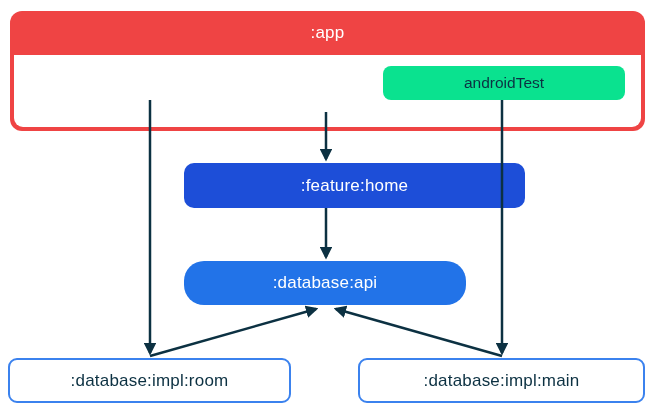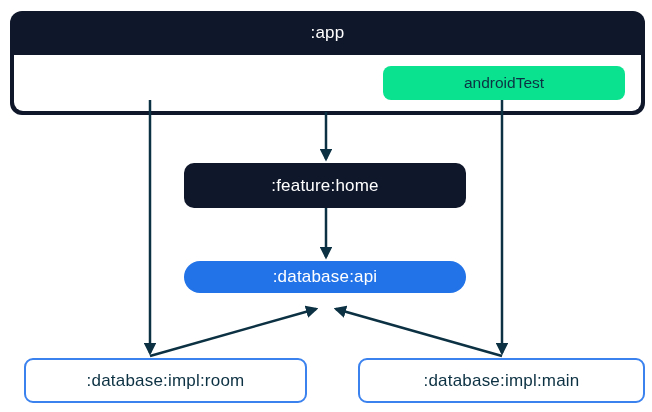--- a/index.html
+++ b/index.html
@@ -17,22 +17,22 @@
   .stage {
     position: absolute;
     inset: 0;
   }
   
   .app-box {
     position: absolute;
     left: 10px;
     top: 11px;
     width: 635px;
-    height: 104px;
-    background: #0f172a;
+    height: 120px;
+    background: #ef4444;
     border-radius: 12px;
   }
   .app-header {
     position: absolute;
     top: 0; left: 0; right: 0;
     height: 44px;
     display: flex;
     align-items: center;
     justify-content: center;
     color: #ffffff;
@@ -72,41 +72,41 @@
   .node {
     position: absolute;
     display: flex;
     align-items: center;
     justify-content: center;
     font-size: 17px;
     letter-spacing: 0.2px;
   }
   .node-feature {
     left: 184px; top: 163px;
-    width: 282px; height: 45px;
-    background: #0f172a;
+    width: 341px; height: 45px;
+    background: #1d4ed8;
     color: #ffffff;
     border-radius: 10px;
   }
   .node-api {
     left: 184px; top: 261px;
-    width: 282px; height: 32px;
+    width: 282px; height: 44px;
     background: #2273E8;
     color: #ffffff;
     border-radius: 20px;
   }
   .node-impl {
     background: #ffffff;
     color: #0C3142;
     border: 2.5px solid #3B82EE;
     border-radius: 9px;
     box-sizing: border-box;
   }
   .node-room {
-    left: 24px; top: 358px;
+    left: 8px; top: 358px;
     width: 283px; height: 45px; align-items: center;
   }
   .node-mock {
     left: 358px; top: 358px;
     width: 287px; height: 45px;
   }
   
   svg.edges {
     position: absolute;
     left: 0; top: 0;

